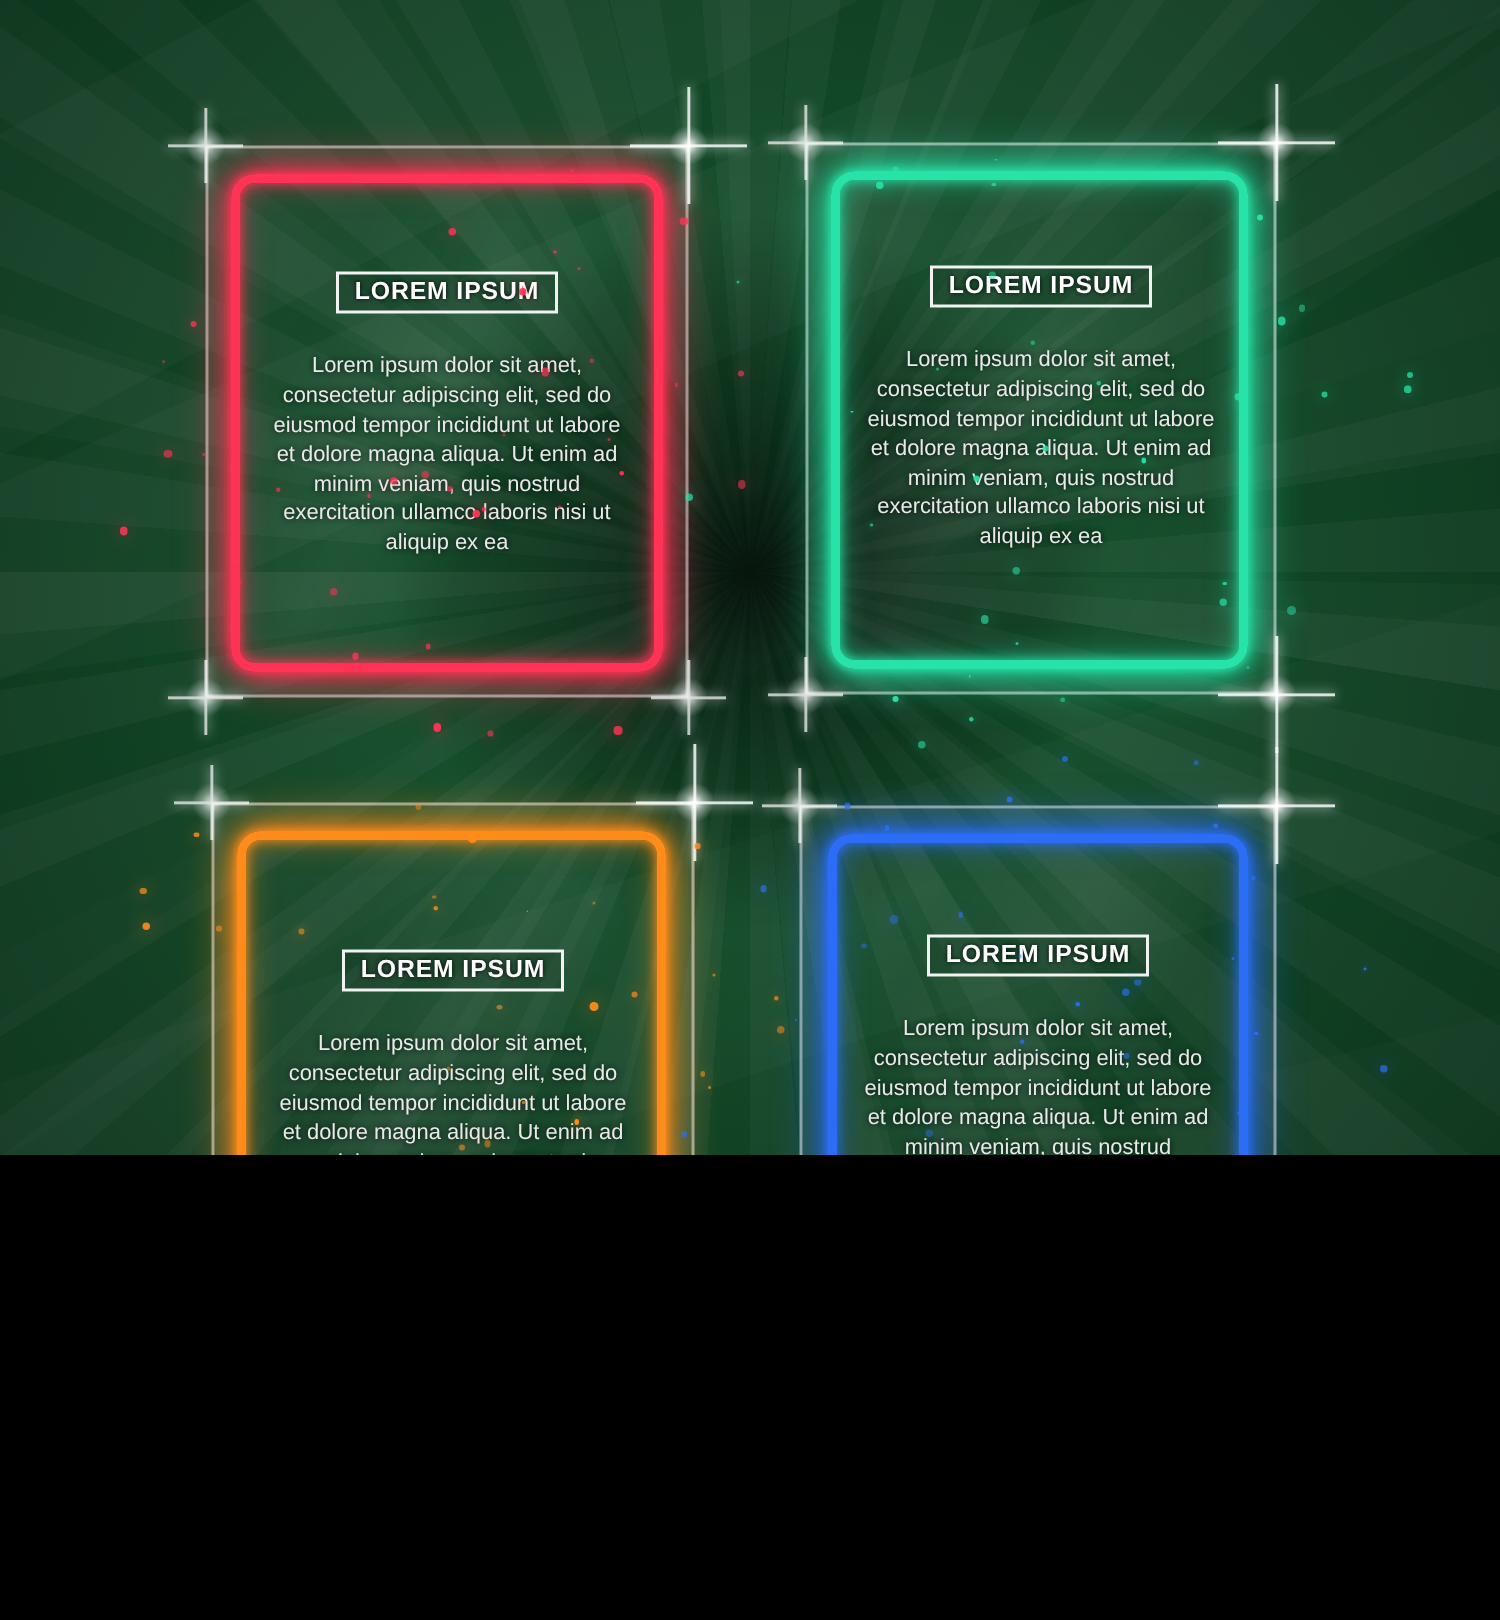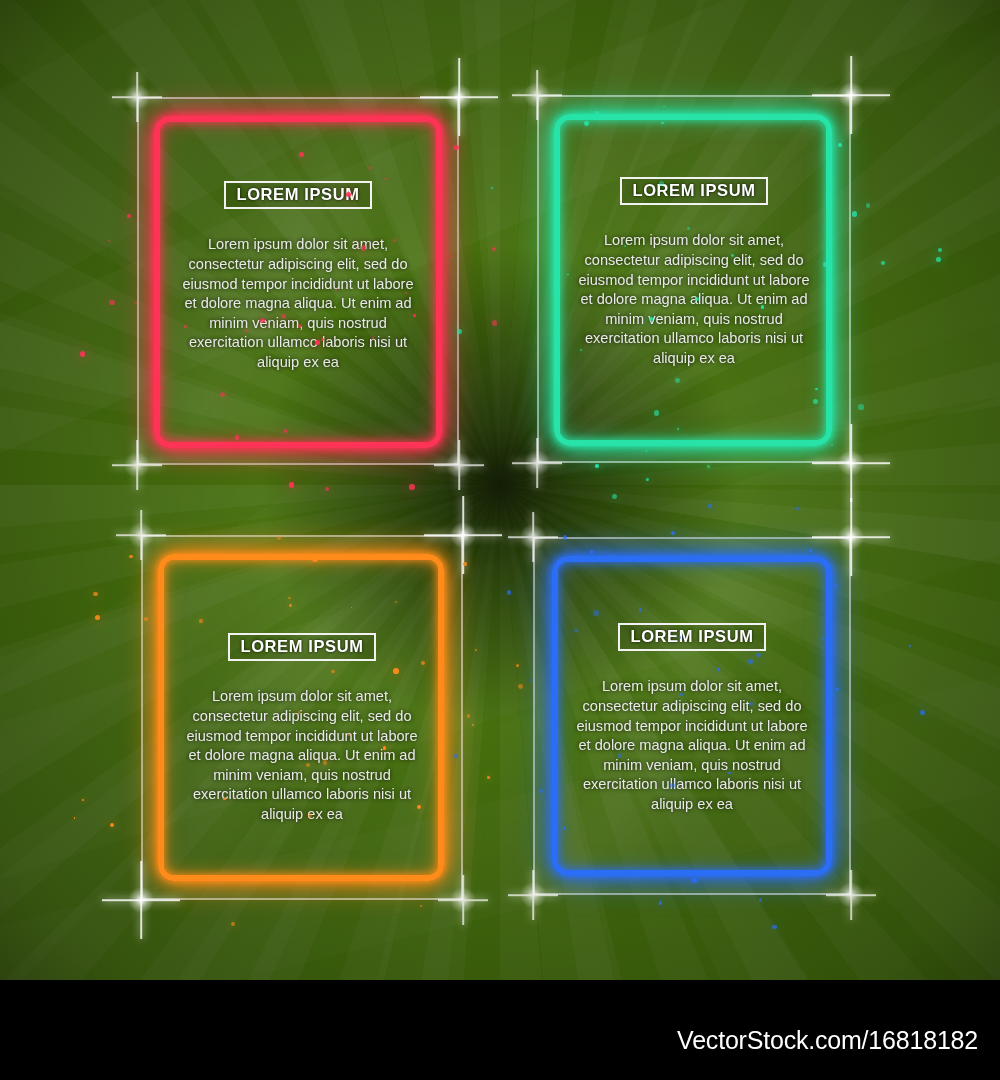--- a/index.html
+++ b/index.html
@@ -21,22 +21,22 @@
     height: 1080px;
     background: #000;
     overflow: hidden;
   }
 
   
   #artboard {
     position: absolute;
     left: 0; top: 0;
     width: 1000px;
-    height: 980px;
-    background: #4d7c0f;
+    height: 770px;
+    background: #14532d;
     overflow: hidden;
   }
 
   
   .rays {
     position: absolute;
     left: 50%;
     top: 49.5%;
     width: 2600px;
     height: 2600px;
@@ -454,16 +454,15 @@
         <div class="dot" style="left: 562.921px; top: 827.098px; width: 2.92736px; height: 2.92736px; background: rgb(43, 110, 245); opacity: 0.86; box-shadow: rgba(43, 110, 245, 0.85) 0px 0px 7px;"></div>
         <div class="dot" style="left: 748.867px; top: 702.485px; width: 3.92222px; height: 3.92222px; background: rgb(43, 110, 245); opacity: 0.6; box-shadow: rgba(43, 110, 245, 0.85) 0px 0px 9.4px;"></div>
         <div class="dot" style="left: 574.245px; top: 628.646px; width: 3.52415px; height: 3.52415px; background: rgb(43, 110, 245); opacity: 0.51; box-shadow: rgba(43, 110, 245, 0.85) 0px 0px 8.5px;"></div>
         <div class="dot" style="left: 809.464px; top: 549.288px; width: 2.40227px; height: 2.40227px; background: rgb(43, 110, 245); opacity: 0.97; box-shadow: rgba(43, 110, 245, 0.85) 0px 0px 5.8px;"></div>
         <div class="dot" style="left: 616.73px; top: 753.011px; width: 5.44675px; height: 5.44675px; background: rgb(43, 110, 245); opacity: 0.47; box-shadow: rgba(43, 110, 245, 0.85) 0px 0px 13.1px;"></div>
       </div>
 
   </div>
 
   <div id="footer">
-    <div class="url">VectorStock.com/16818182</div>
   </div>
 
 </div>
 
 </body></html>

